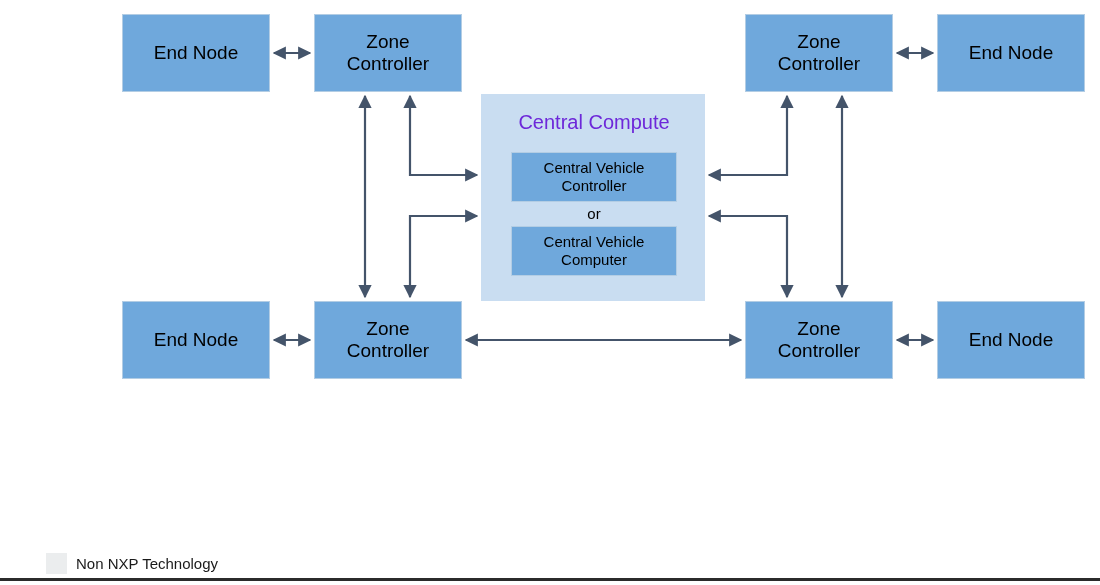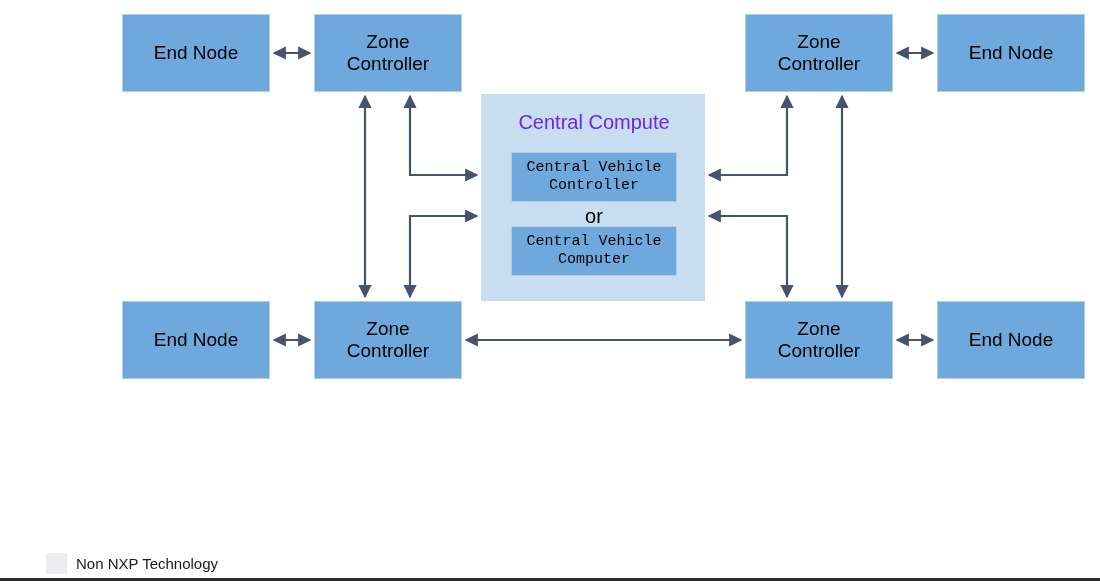--- a/index.html
+++ b/index.html
@@ -83,33 +83,32 @@
     background: #6fa8dc;
     border: 1px solid #b3cde4;
     box-sizing: border-box;
     display: flex;
     align-items: center;
     justify-content: center;
     text-align: center;
     font-size: 15px;
     line-height: 1.22;
     color: #000000;
-    font-family: Liberation Mono, monospace;
   }
   #inner-box-controller { top: 57px; }
   #inner-box-computer  { top: 131px; }
   .inner-label { white-space: pre-line; }
 
   #or-text {
     position: absolute;
     left: 0;
     top: 110px;
     width: 224px;
     text-align: center;
-    font-size: 20px;
+    font-size: 15px;
     color: #000000;
   }
 
   
   #legend {
     position: absolute;
     left: 0;
     top: 548px;
     width: 1100px;
     height: 30px;

